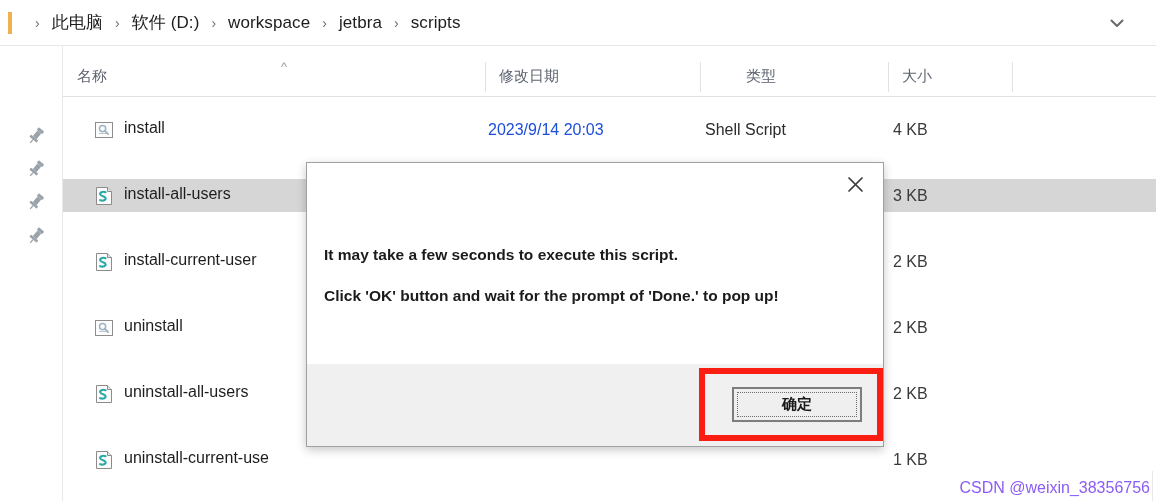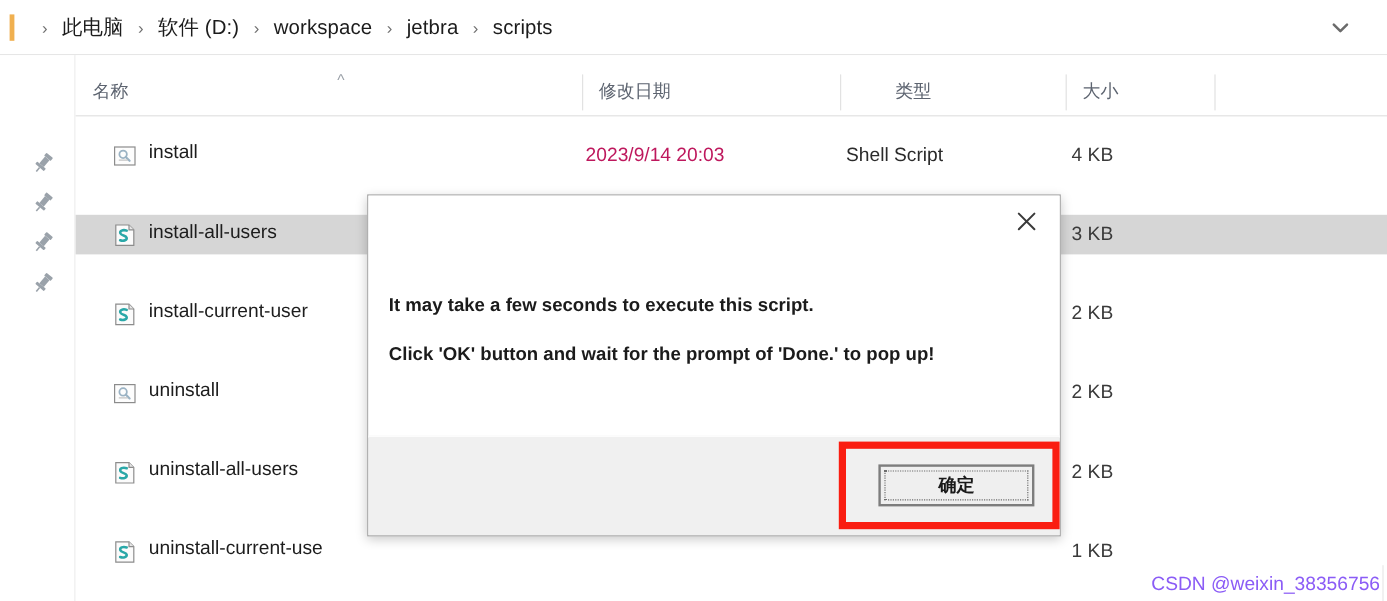--- a/index.html
+++ b/index.html
@@ -132,21 +132,21 @@
   .row.selected { background: #d6d6d6; }
   .row .r-name {
     position: absolute;
     left: 0;
     display: flex;
     align-items: flex-start;
     gap: 9px;
     padding-left: 30px;
     white-space: nowrap;
   }
-  .row .r-date { position: absolute; left: 425px; color: #be185d; }
+  .row .r-date { position: absolute; left: 425px; color: #1d4ed8; }
   .row .r-type { position: absolute; left: 642px; color: #2b2b2b; }
   .row .r-size {
     position: absolute;
     left: 830px; width: 115px;
     text-align: left;
     color: #3a3a3a;
   }
 
   .fileicon { width: 22px; height: 22px; flex: 0 0 auto; display: block; }
 

